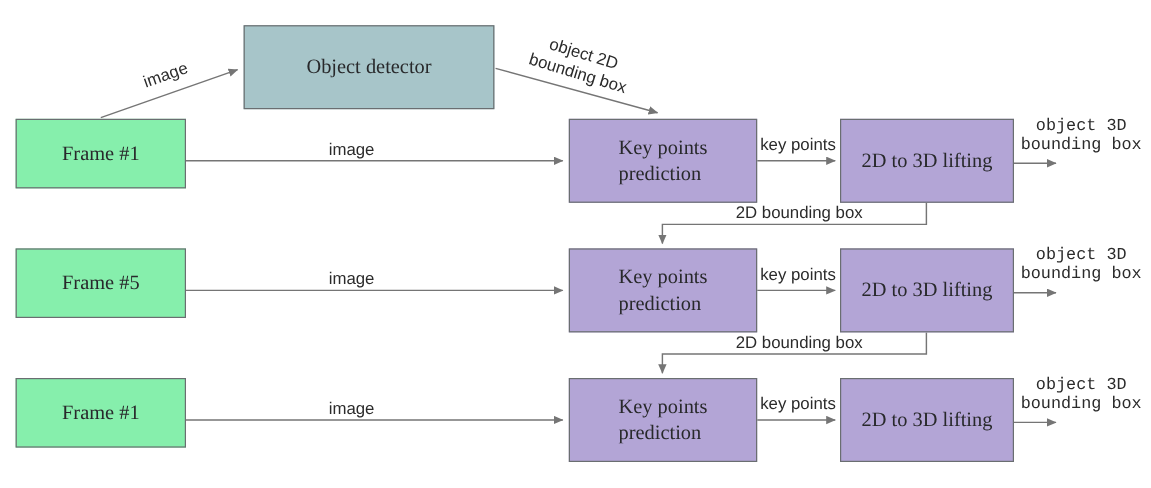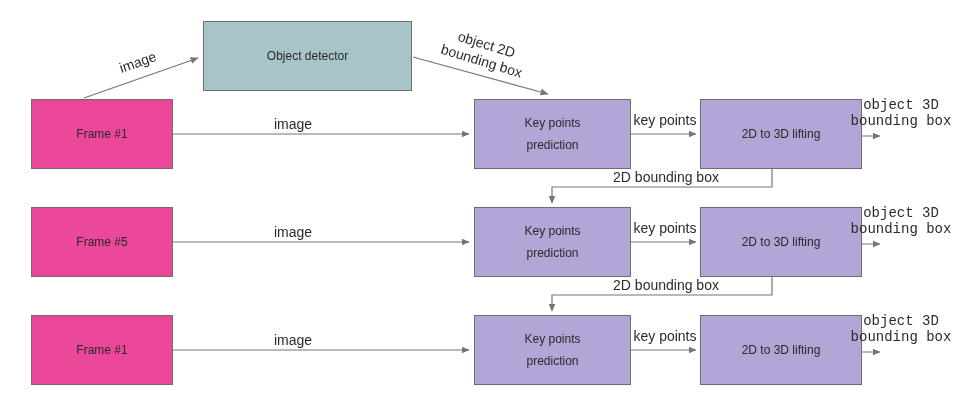--- a/index.html
+++ b/index.html
@@ -8,31 +8,32 @@
     width:959px;height:407px;
     background:#ffffff;
     font-family:"Liberation Sans", sans-serif;
     color:#2b2b2b;
     overflow:hidden;
   }
   .edges{position:absolute;left:0;top:0;width:959px;height:407px;}
   .box{
     position:absolute;
     display:flex;align-items:center;justify-content:center;
-    text-align:center;
-    font-size:12px;
+    text-align:left;
+    font-size:17px;
     line-height:22px;
     border:1.5px solid #6a6e71;
     box-sizing:border-box;
     color:#28292b;
+    font-family:Liberation Serif, serif;
   }
-  .frame-box{background:#ec4899;width:142px;height:70px;left:31px;}
+  .frame-box{background:#86efac;width:142px;height:58px;left:13px;}
   .detector-box{background:#a7c5c9;left:203px;top:21px;width:209px;height:70px;}
   .keypoints-box{background:#b3a5d6;left:474px;width:157px;height:70px;}
-  .lifting-box{background:#b3a5d6;left:700px;width:162px;height:70px;}
+  .lifting-box{background:#b3a5d6;left:700px;width:145px;height:70px;}
   .row1{top:99px;}
   .row2{top:207px;}
   .row3{top:315px;}
   .edge-label{
     position:absolute;
     font-size:14px;
     line-height:17px;
     text-align:center;
     color:#2b2b2b;
     white-space:pre-line;

